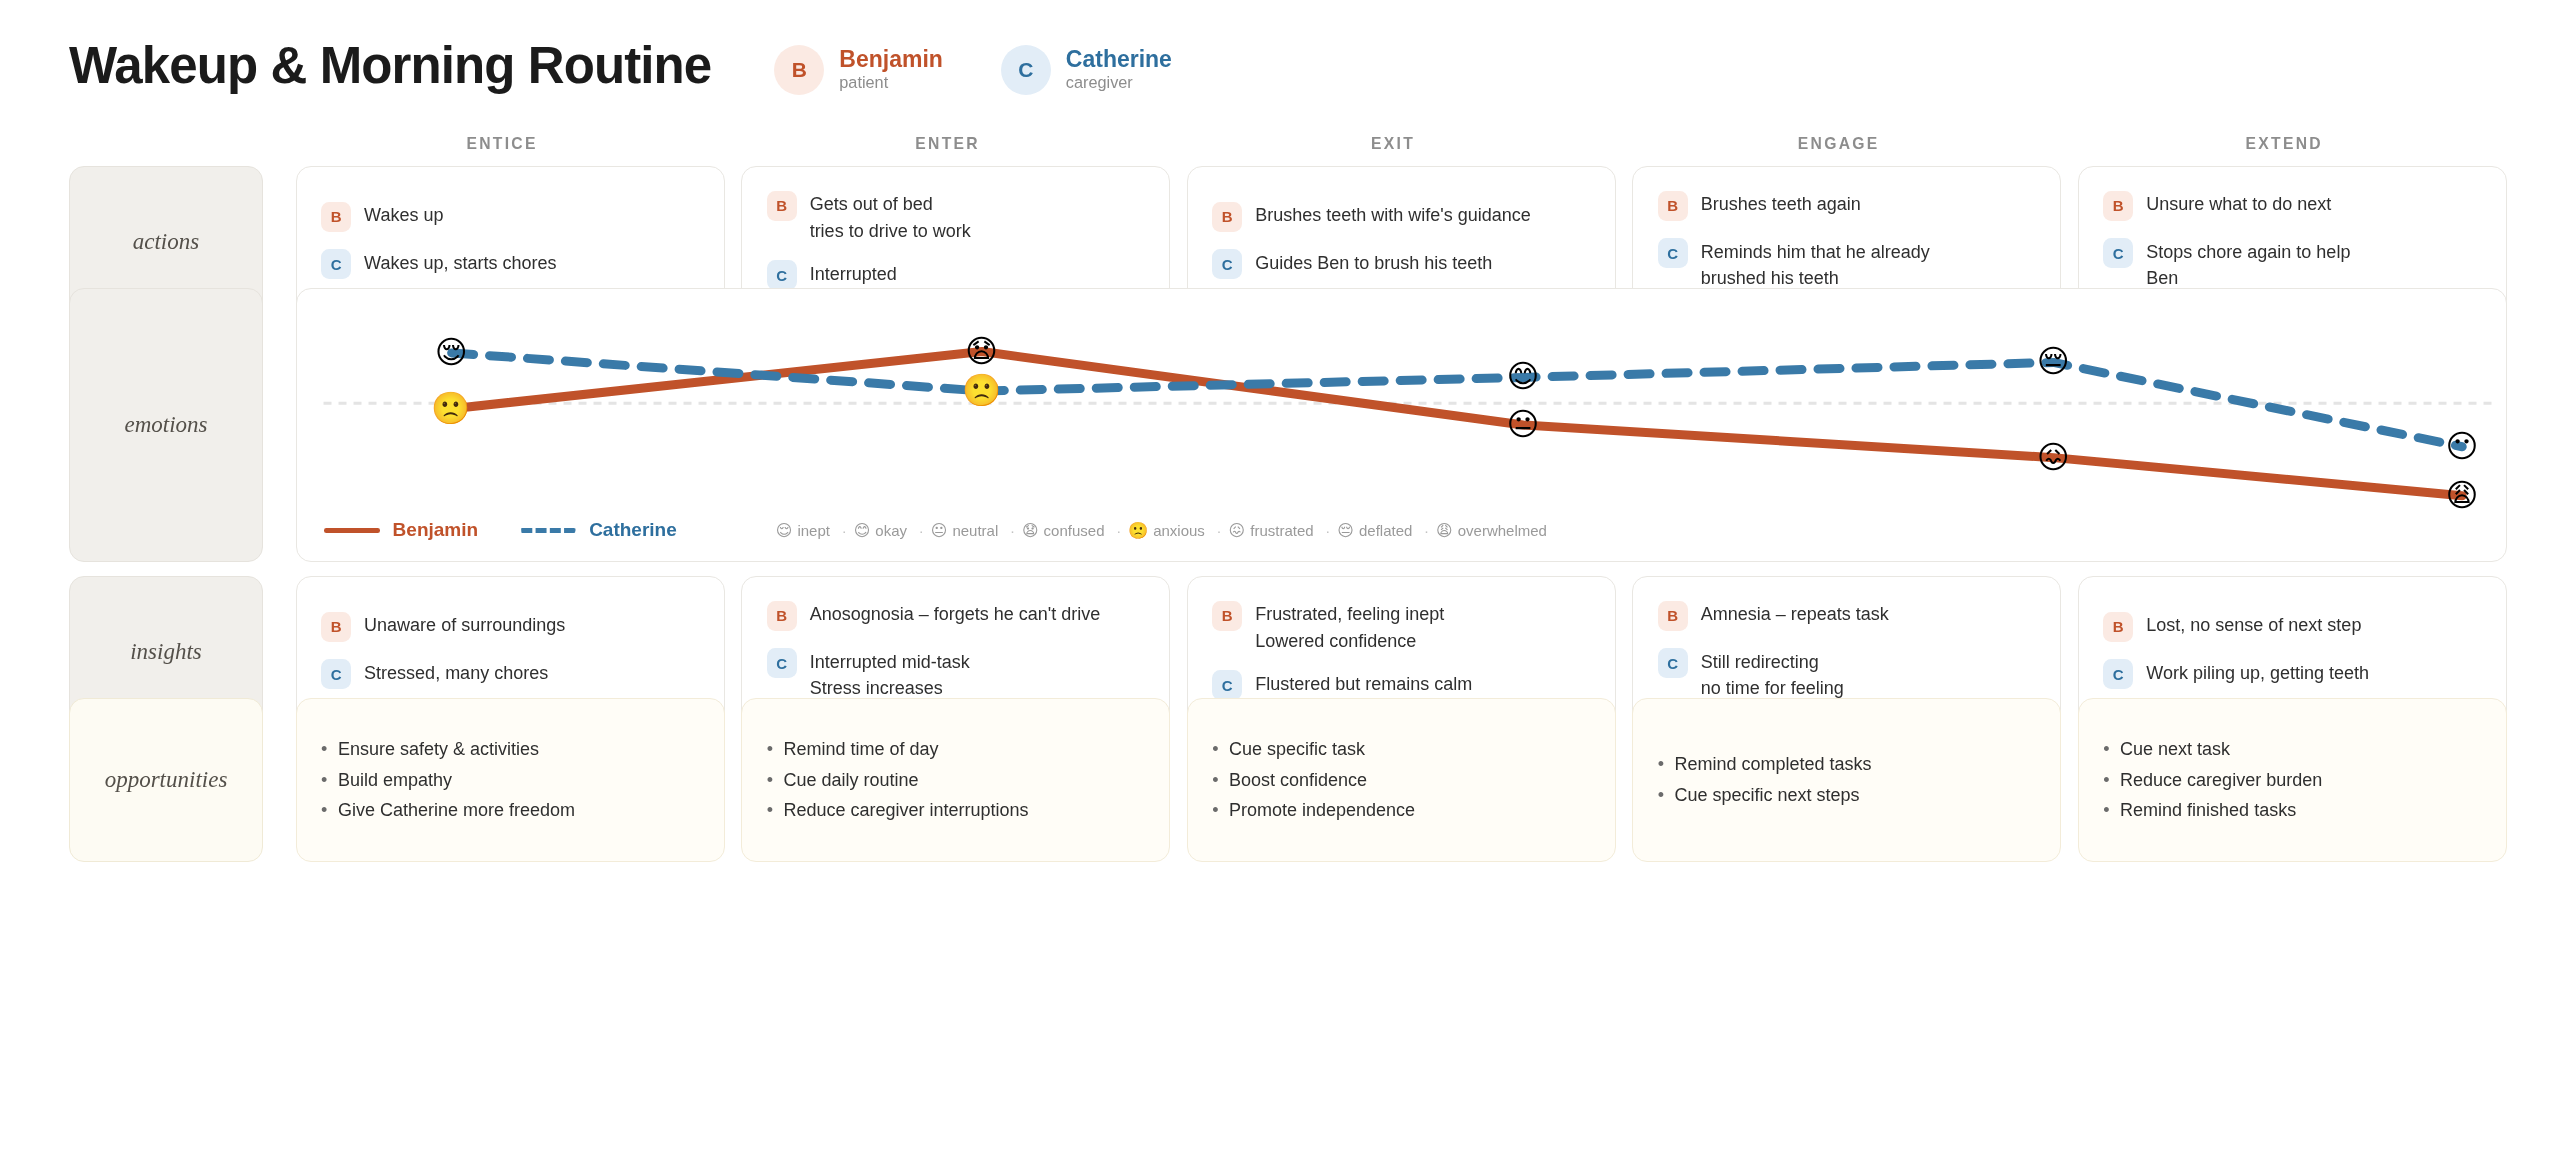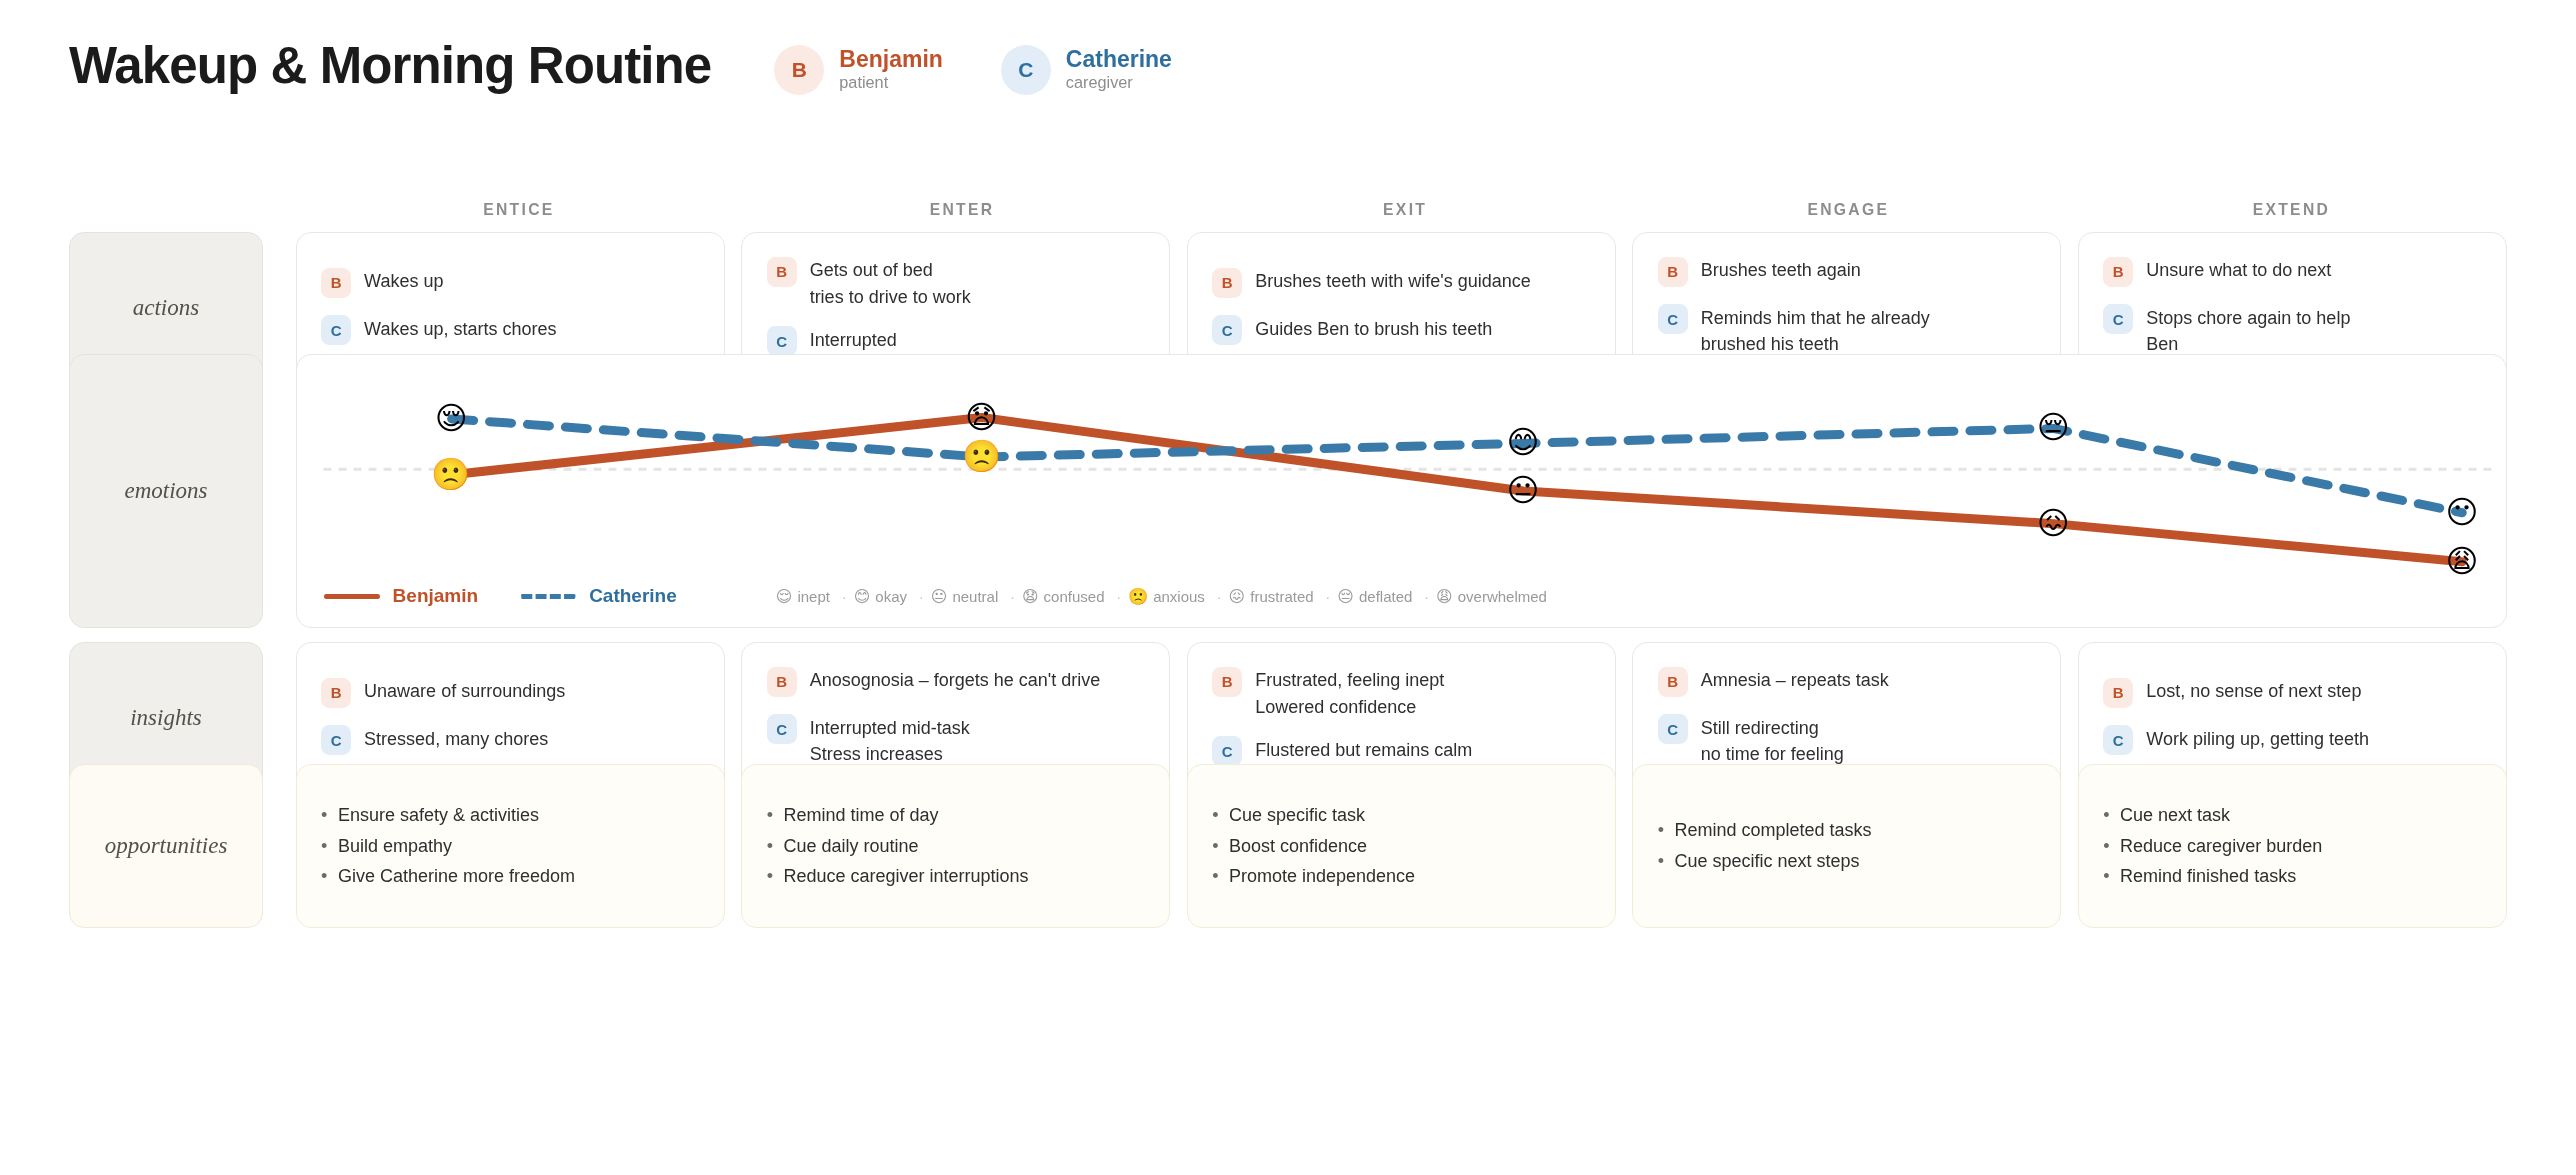--- a/index.html
+++ b/index.html
@@ -30,22 +30,22 @@
   .person-name { font-size: 23px; font-weight: bold; line-height: 1.1; }
   .person-name.patient { color: #c0522a; }
   .person-name.caregiver { color: #2e6f9e; }
   .person-role { font-size: 16.3px; color: #8d8d8d; line-height: 1.1; }
 
   
   .grid { padding: 0 69px 0 69px; }
   .stage-head-row {
     display: grid;
     grid-template-columns: 194px 16.3px repeat(5, 1fr);
-    column-gap: 12px;
-    margin-top: 106px;
+    column-gap: 0;
+    margin-top: 40px;
   }
   .stage-head-row > .sp { }
   .stage-head {
     text-align: center;
     font-size: 15.7px; letter-spacing: 2.3px; font-weight: bold;
     color: #8d8d8d;
     padding-bottom: 13px;
   }
 
   

